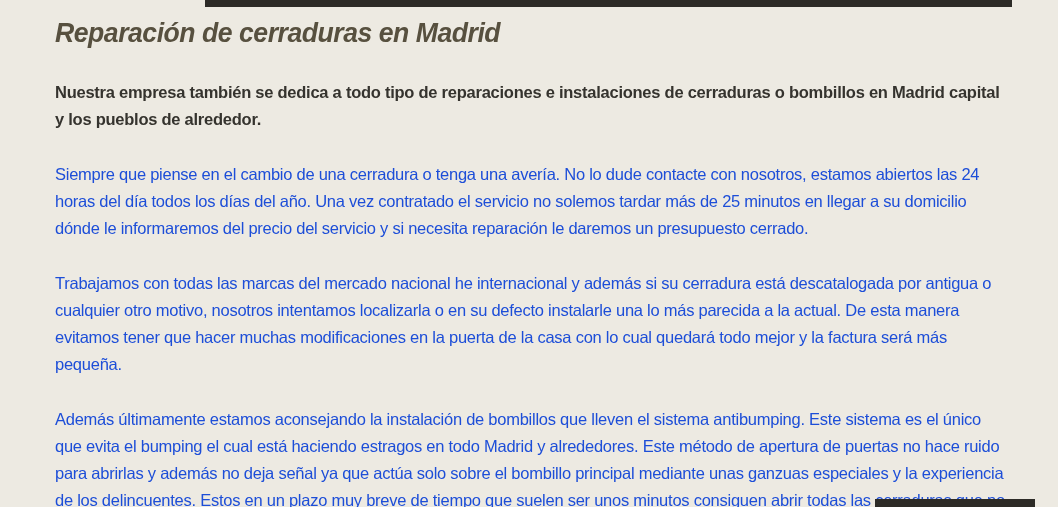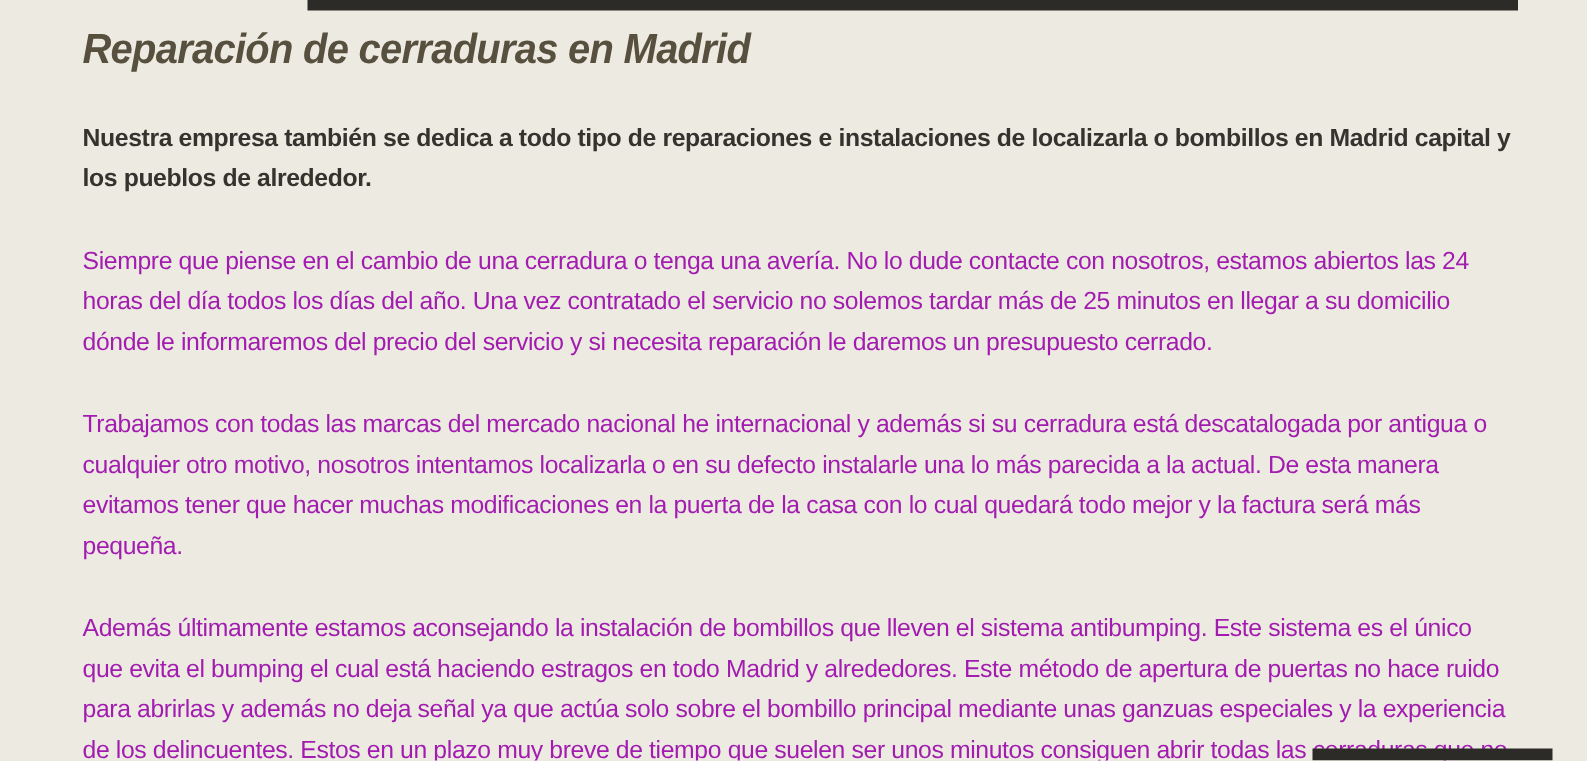--- a/index.html
+++ b/index.html
@@ -43,37 +43,37 @@
     color: #57503f;
     margin: 0 0 30px 0;
     letter-spacing: -0.5px;
     transform: scaleX(0.95);
     transform-origin: left center;
   }
   .content p {
     font-size: 16.5px;
     line-height: 27px;
     letter-spacing: -0.25px;
-    color: #a21caf;
+    color: #1d4ed8;
     margin: 0 0 28px 0;
   }
   .content p.lead {
     font-weight: 700;
     color: #35332e;
   }
 </style>
 </head>
 <body>
 
 <div class="top-bar-fragment"></div>
 
 <main class="content">
   <h1 class="page-title">Reparación de cerraduras en Madrid</h1>
 
-  <p class="lead">Nuestra empresa también se dedica a todo tipo de reparaciones e instalaciones de localizarla o bombillos en Madrid capital y los pueblos de alrededor.</p>
+  <p class="lead">Nuestra empresa también se dedica a todo tipo de reparaciones e instalaciones de cerraduras o bombillos en Madrid capital y los pueblos de alrededor.</p>
 
   <p>Siempre que piense en el cambio de una cerradura o tenga una avería. No lo dude contacte con nosotros, estamos abiertos las 24 horas del día todos los días del año. Una vez contratado el servicio no solemos tardar más de 25 minutos en llegar a su domicilio dónde le informaremos del precio del servicio y si necesita reparación le daremos un presupuesto cerrado.</p>
 
   <p>Trabajamos con todas las marcas del mercado nacional he internacional y además si su cerradura está descatalogada por antigua o cualquier otro motivo, nosotros intentamos localizarla o en su defecto instalarle una lo más parecida a la actual. De esta manera evitamos tener que hacer muchas modificaciones en la puerta de la casa con lo cual quedará todo mejor y la factura será más pequeña.</p>
 
   <p>Además últimamente estamos aconsejando la instalación de bombillos que lleven el sistema antibumping. Este sistema es el único que evita el bumping el cual está haciendo estragos en todo Madrid y alrededores. Este método de apertura de puertas no hace ruido para abrirlas y además no deja señal ya que actúa solo sobre el bombillo principal mediante unas ganzuas especiales y la experiencia de los delincuentes. Estos en un plazo muy breve de tiempo que suelen ser unos minutos consiguen abrir todas las cerraduras que no lleve este sistema antibumping.</p>
 </main>
 
 <div class="bottom-bar-fragment"></div>
 

